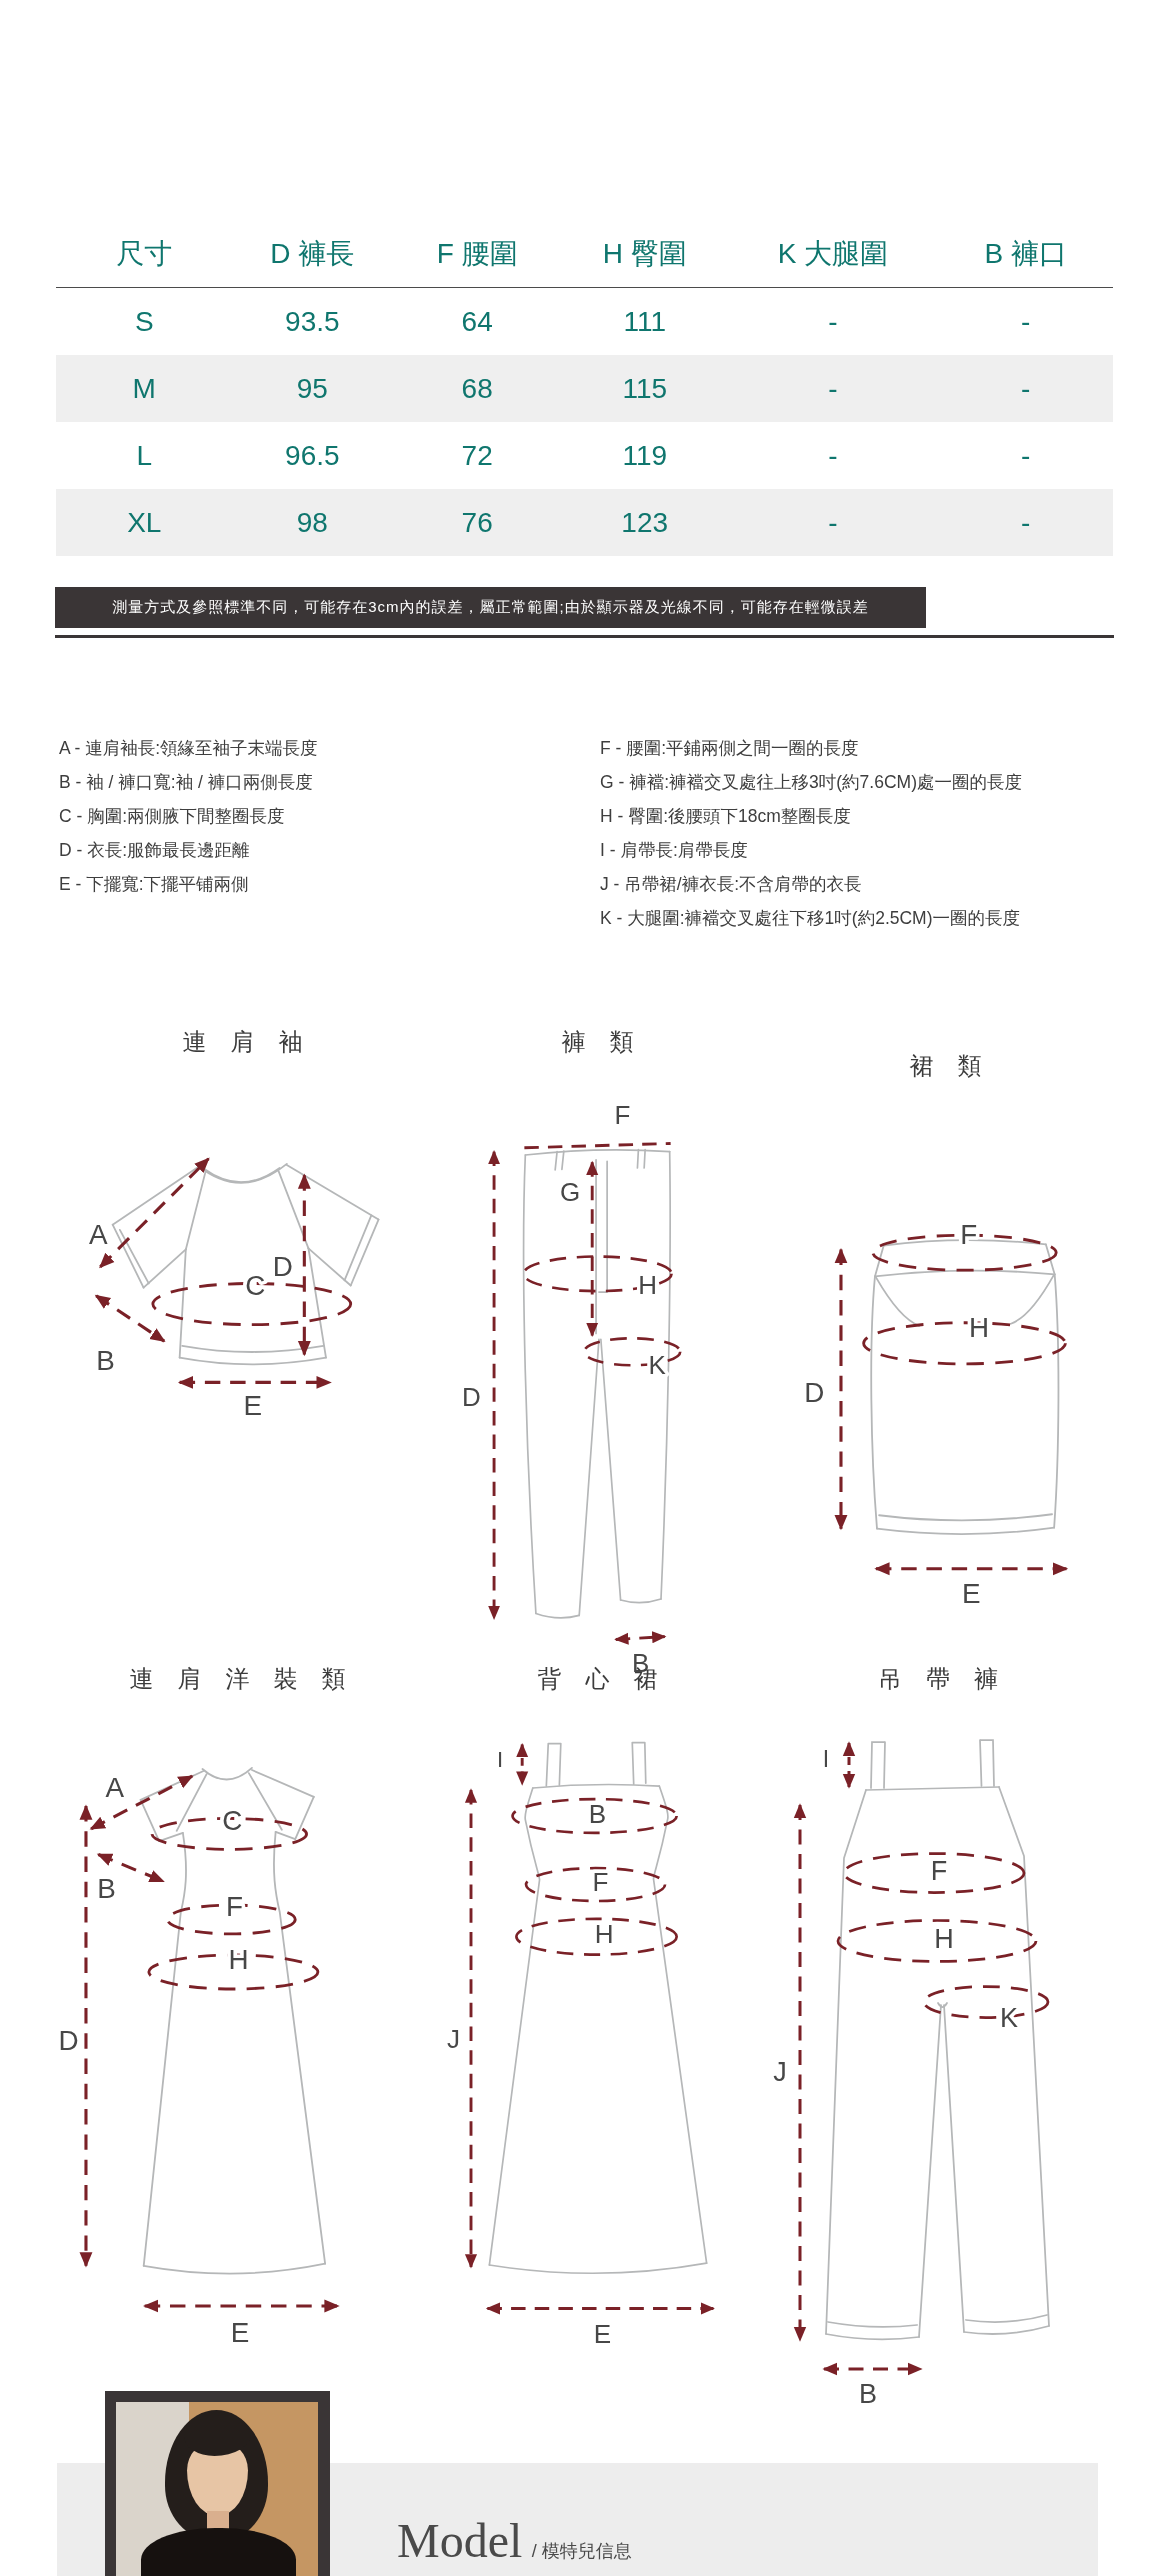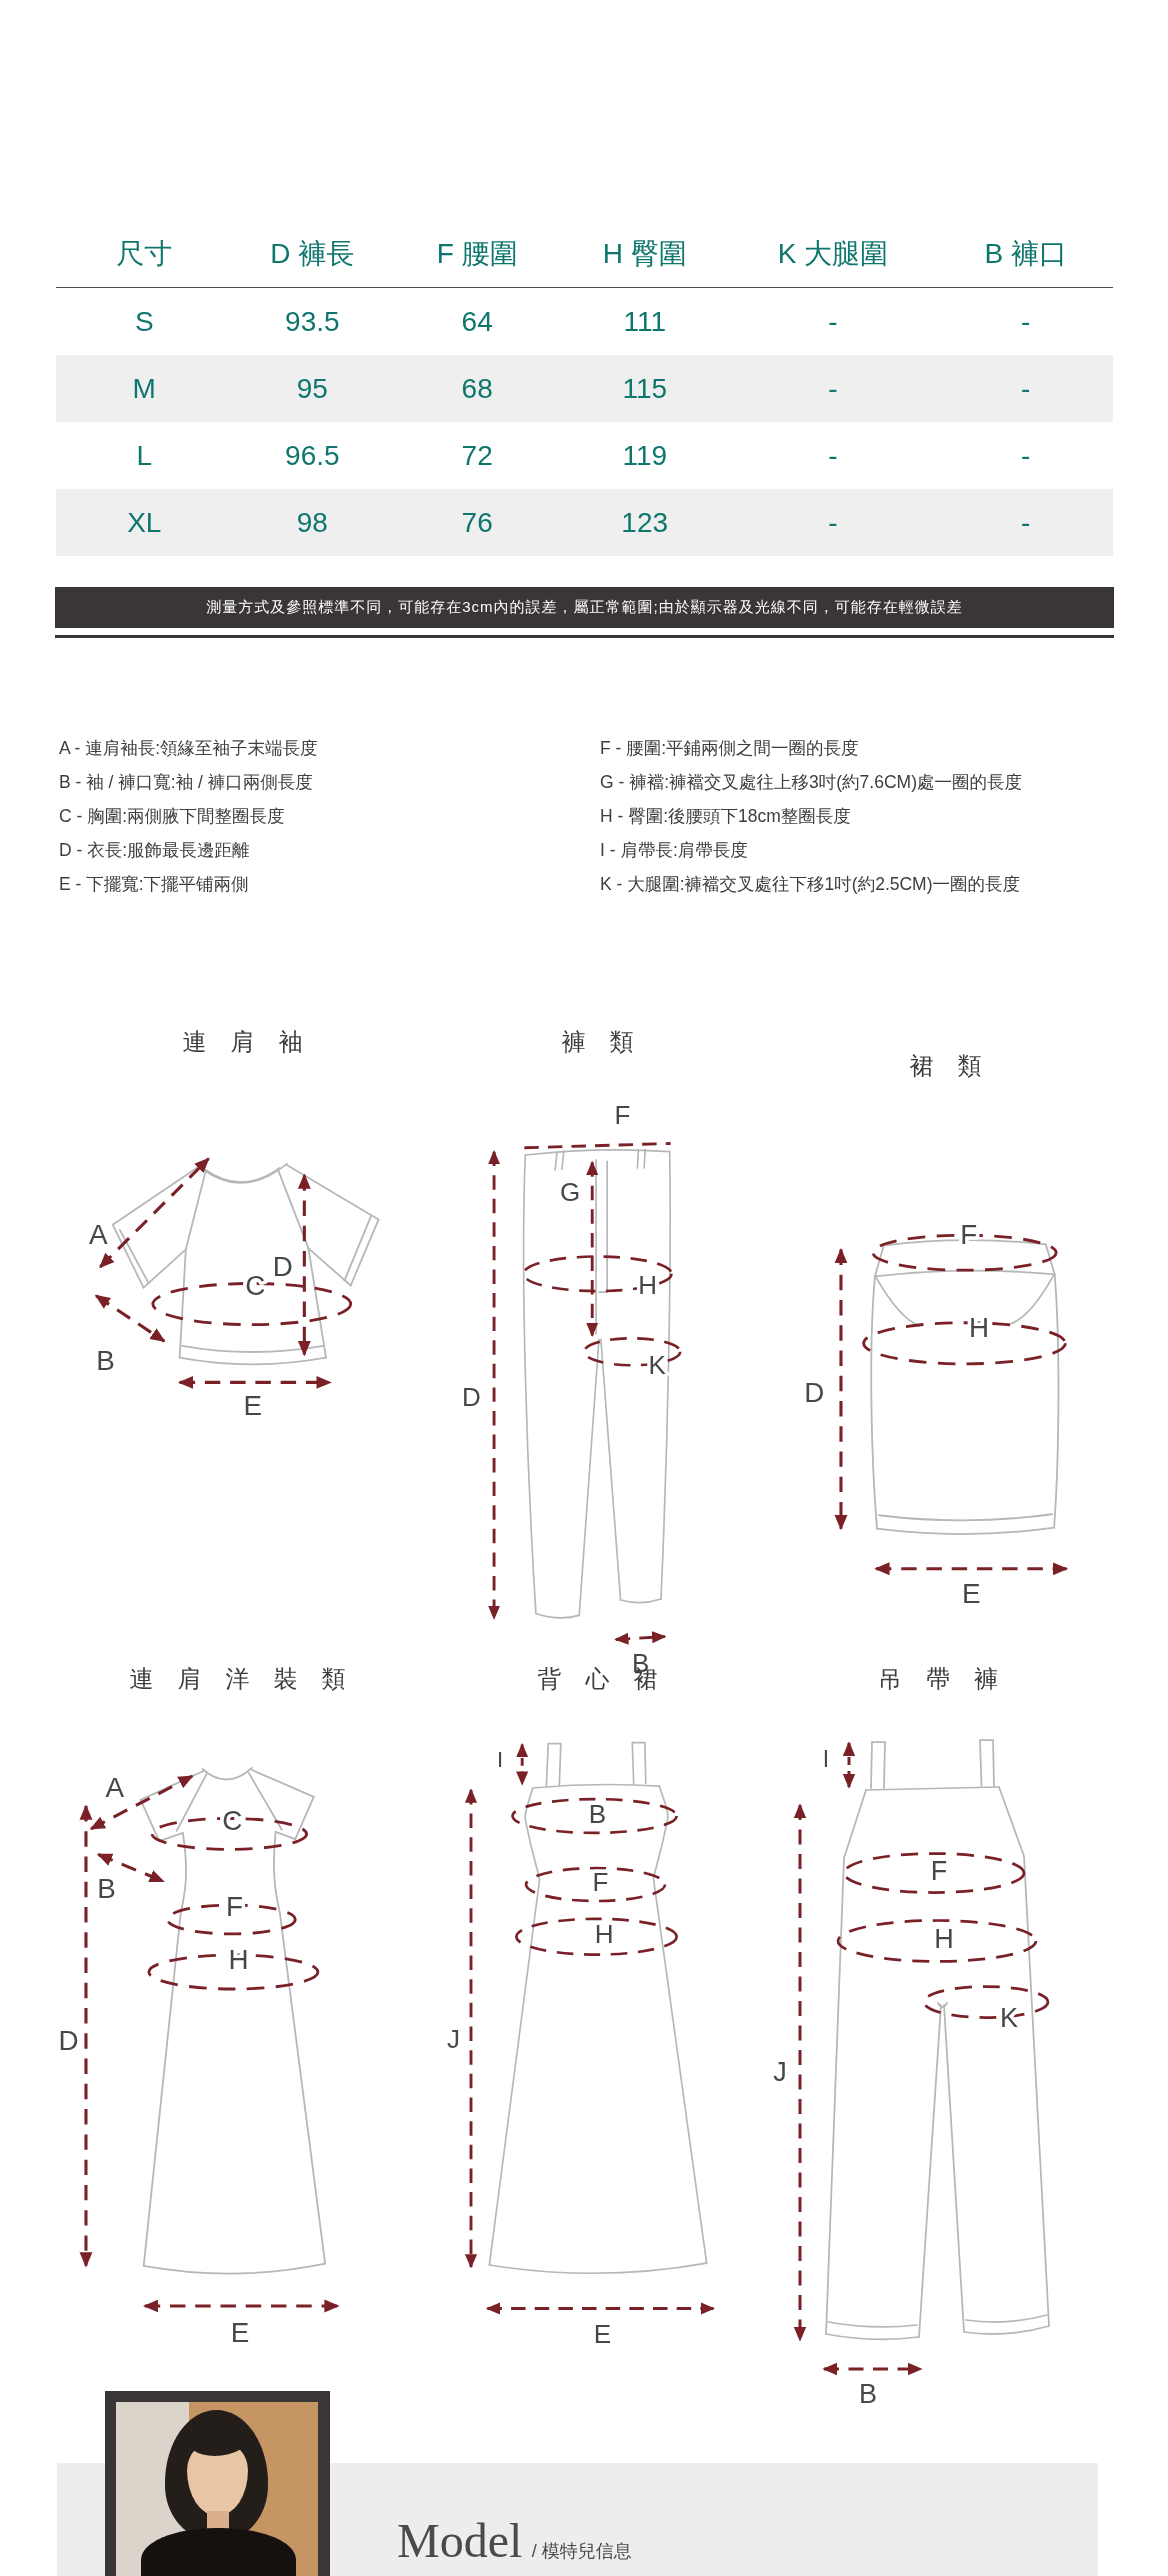--- a/index.html
+++ b/index.html
@@ -14,21 +14,21 @@
 
   
   .size-table{left:56px;top:221px;width:1057px;}
   .hrow{display:flex;align-items:center;height:66px;border-bottom:1.5px solid #4b4b4b;}
   .drow{display:flex;align-items:center;height:67px;}
   .drow.alt{background:#efefef;}
   .cell{text-align:center;font-size:28px;color:#0f766e;}
   .c0{width:16.7%}.c1{width:15.1%}.c2{width:16.1%}.c3{width:15.6%}.c4{width:20%}.c5{width:16.5%}
 
   
-  .banner{left:55px;top:587px;width:1059px;height:41px;background:#3a3536;color:#ffffff;
+  .banner{left:55px;top:587px;width:871px;height:41px;background:#3a3536;color:#ffffff;
           display:flex;align-items:center;justify-content:center;font-size:15px;letter-spacing:1px;}
   .banner-underline{left:55px;top:635px;width:1059px;height:2.6px;background:#3a3536;}
 
   
   .legend-col{top:731px;}
   .legend-left{left:59px;}
   .legend-right{left:600px;}
   .legend-item{font-size:17.5px;line-height:34px;white-space:nowrap;color:#3e3e3e;}
 
   
@@ -120,20 +120,21 @@
     <div class="legend-item">B - 袖 / 褲口寬:袖 / 褲口兩側長度</div>
     <div class="legend-item">C - 胸圍:兩側腋下間整圈長度</div>
     <div class="legend-item">D - 衣長:服飾最長邊距離</div>
     <div class="legend-item">E - 下擺寬:下擺平铺兩側</div>
   </div>
   <div class="abs legend-col legend-right">
     <div class="legend-item">F - 腰圍:平鋪兩側之間一圈的長度</div>
     <div class="legend-item">G - 褲襠:褲襠交叉處往上移3吋(約7.6CM)處一圈的長度</div>
     <div class="legend-item">H - 臀圍:後腰頭下18cm整圈長度</div>
     <div class="legend-item">I - 肩帶長:肩帶長度</div>
+    <div class="legend-item">J - 吊帶裙/褲衣長:不含肩帶的衣長</div>
     <div class="legend-item">K - 大腿圍:褲襠交叉處往下移1吋(約2.5CM)一圈的長度</div>
   </div>
 
   <div class="diag" style="left:62px;top:1026px;width:361px;">
     <h3>連肩袖</h3>
     <svg width="361" height="371" viewBox="0 0 700 720">
       <defs>
         <marker id="a1" viewBox="0 0 10 10" refX="8" refY="5" markerWidth="5.5" markerHeight="5.5" orient="auto-start-reverse">
           <path d="M0,1.2 L9,5 L0,8.8 z" fill="#7a2127"></path>
         </marker>

